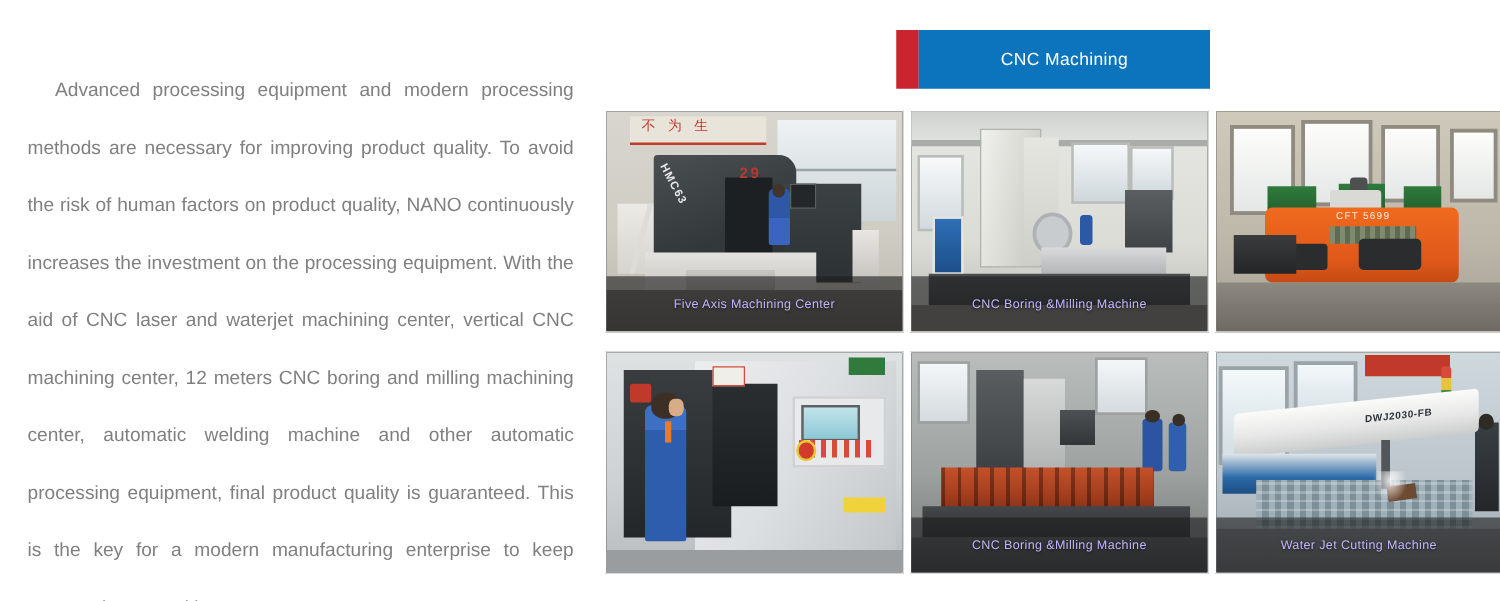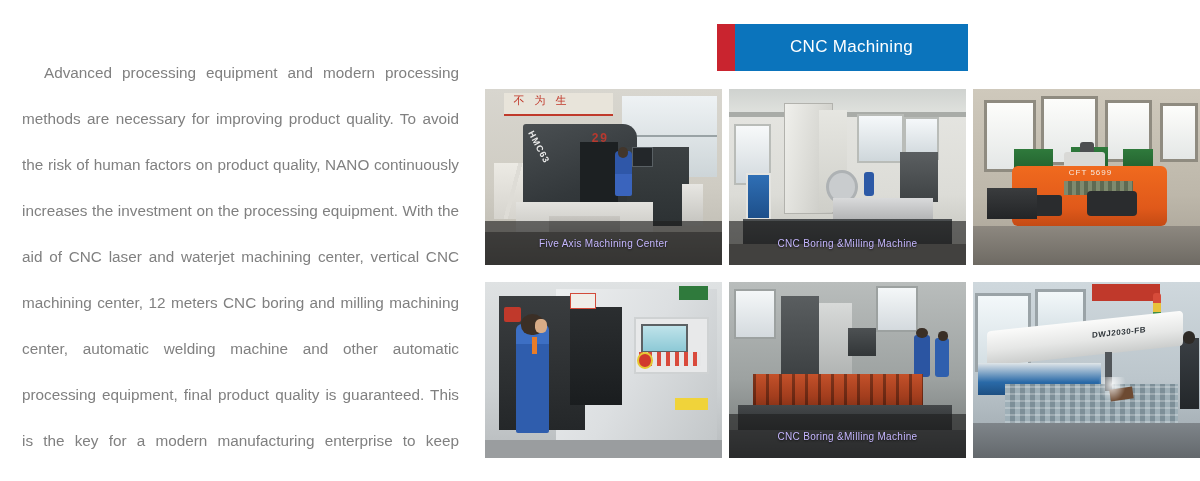--- a/index.html
+++ b/index.html
@@ -58,21 +58,21 @@
   }
   #banner-body {
     flex: 1 1 auto;
     background: #0b74bc;
     display: flex;
     align-items: center;
     justify-content: center;
   }
   #banner-title {
     color: #ffffff;
-    font-size: 17px;
+    font-size: 14px;
     letter-spacing: 0.3px;
     padding-bottom: 2px;
   }
 
   
   #photo-grid {
     position: absolute;
     left: 484px;
     top: 88px;
     width: 716px;
@@ -371,15 +371,18 @@
       <div class="c6-beam block"></div>
       <div class="c6-code">DWJ2030-FB</div>
       <div class="c6-tank block"></div>
       <div class="c6-tbl block"></div>
       <div class="c6-slats block"></div>
       <div class="c6-nozzle block"></div>
       <div class="c6-part block"></div>
       <div class="c6-spray block"></div>
       <div class="c6-floor block"></div>
     </div>
+    <div class="caption-bar">
+      <span class="caption-text">Water Jet Cutting Machine</span>
+    </div>
   </div>
 
 </div>
 
 </body></html>

